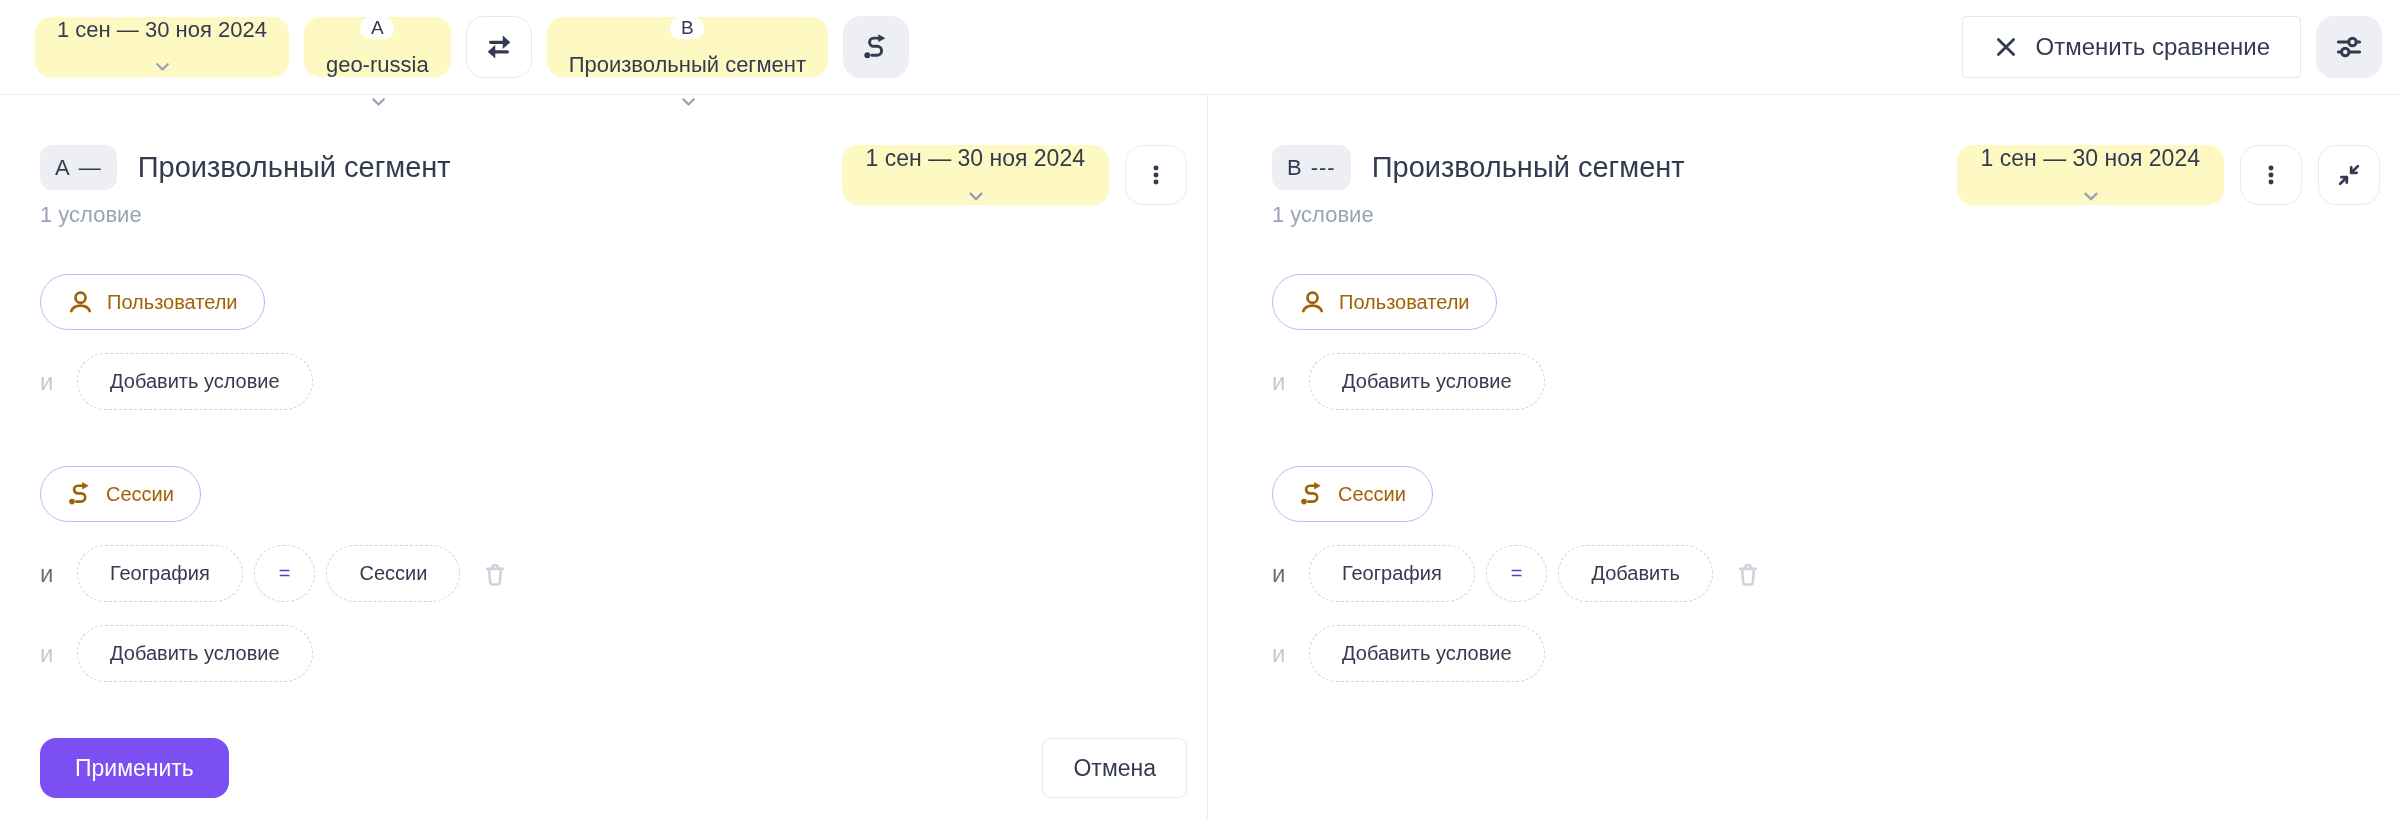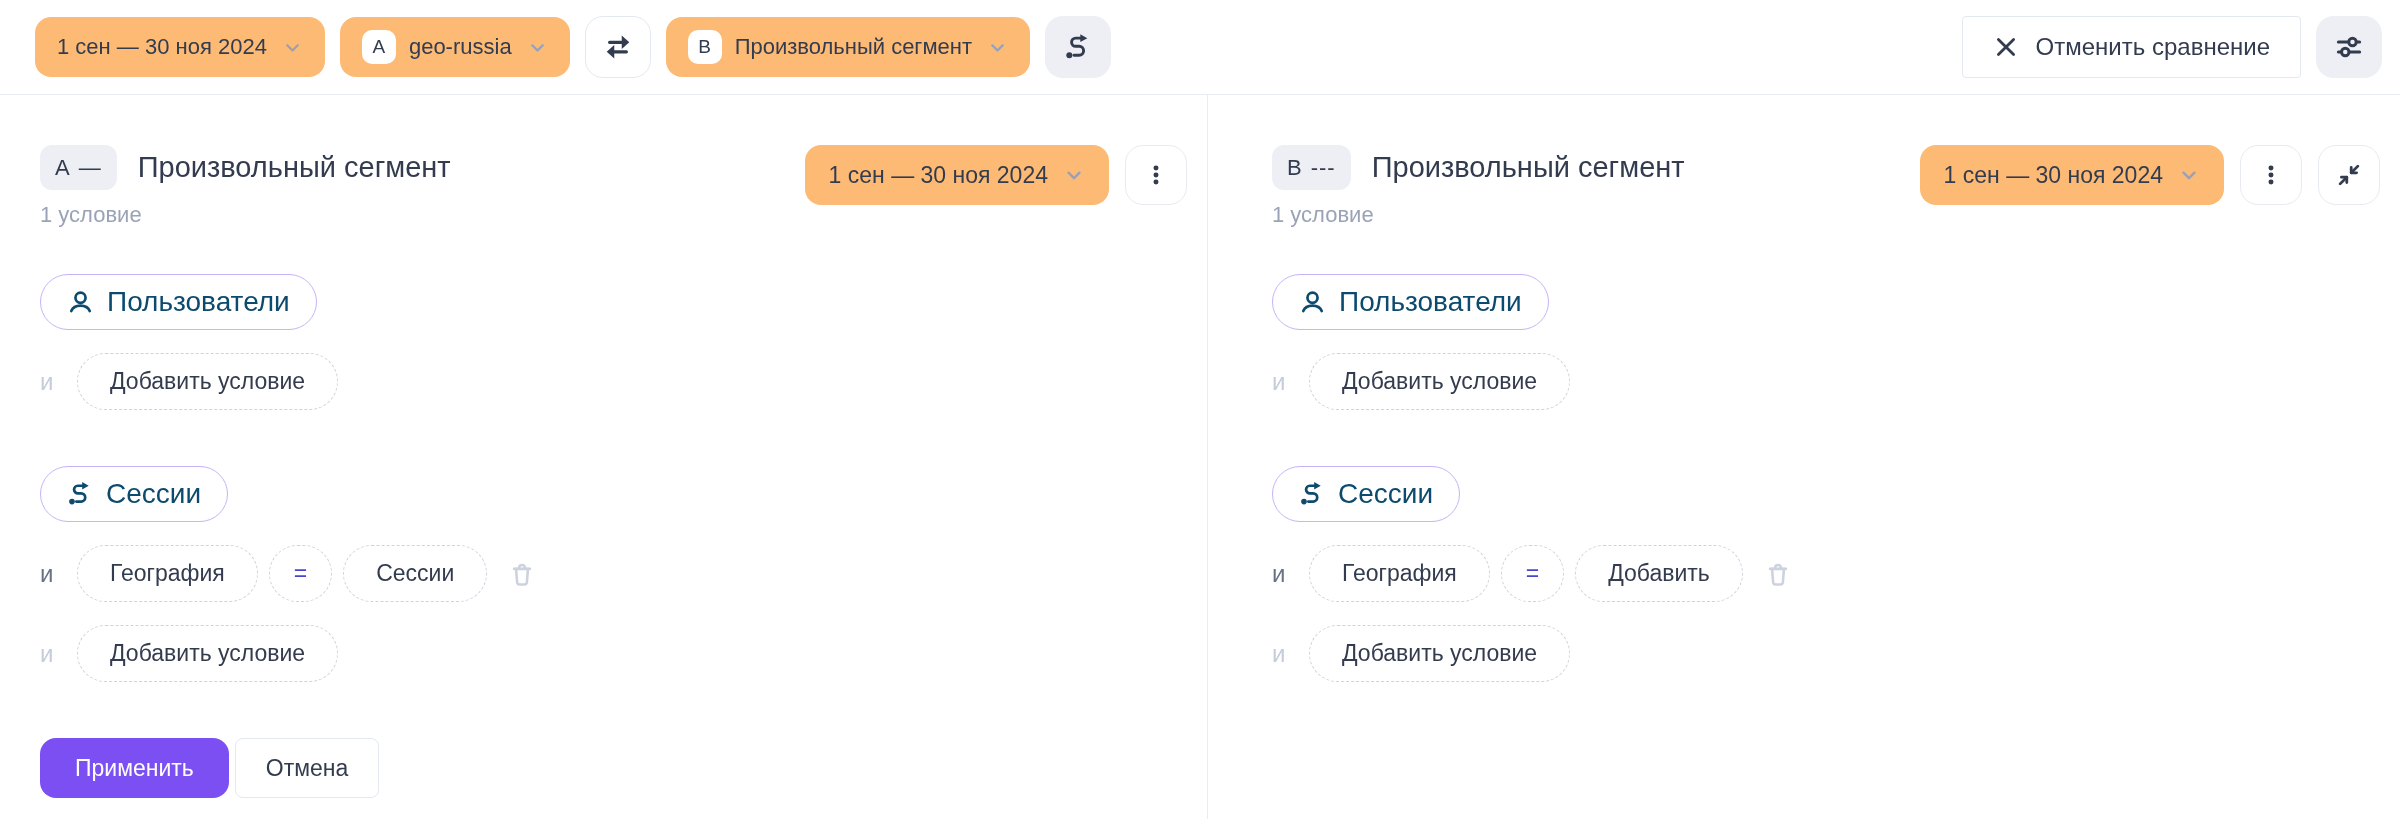--- a/index.html
+++ b/index.html
@@ -15,21 +15,21 @@
 
   
   .toolbar {
     height: 95px; display: flex; align-items: center; justify-content: space-between;
     padding: 0 18px 0 35px; border-bottom: 1px solid #e9ecf2; background: #fff;
   }
   .toolbar-left, .toolbar-right { display: flex; align-items: center; gap: 15px; }
   .pill {
     display: inline-flex; align-items: center; gap: 13px;
     height: 60px; padding: 0 22px; border: none; border-radius: 16px;
-    background: #fdba74; color: #333b4f; font-size: 22px; white-space: nowrap;
+    background: #fef9c3; color: #333b4f; font-size: 22px; white-space: nowrap; flex-direction: column;
   }
   .mini-badge {
     width: 34px; height: 34px; border-radius: 10px; background: #ffffff;
     display: inline-flex; align-items: center; justify-content: center;
     font-size: 19px; color: #333b4f;
   }
   .chev { color: #98a1b6; display: inline-flex; margin-left: 2px; }
   .icon-btn {
     width: 66px; height: 62px; display: inline-flex; align-items: center; justify-content: center;
     border-radius: 18px; border: none; background: #edeff4; color: #333b4f;
@@ -60,34 +60,34 @@
   .date-pill-lg { height: 60px; padding: 0 24px; font-size: 23px; }
   .square-btn {
     width: 62px; height: 60px; display: inline-flex; align-items: center; justify-content: center;
     background: #fff; border: 1px solid #e7eaf1; border-radius: 18px; color: #333b4f;
   }
 
   .section { margin-bottom: 56px; }
   .chip {
     height: 56px; padding: 0 26px; display: inline-flex; align-items: center; gap: 13px;
     background: #fff; border: 1.5px solid #c7b3f8; border-radius: 28px;
-    color: #0c4a6e; font-size: 28px; white-space: nowrap;
+    color: #a16207; font-size: 20px; white-space: nowrap;
   }
   .cond-row { display: flex; align-items: center; margin-top: 23px; }
   .and-label { font-size: 24px; color: #697284; width: 22px; margin-right: 15px; flex: none; }
   .cond-row.faded .and-label { color: #c5ccd9; }
   .dashed-pill {
     height: 57px; padding: 0 32px; display: inline-flex; align-items: center;
     background: #fff; border: 1.5px dashed #ccd3df; border-radius: 29px;
-    font-size: 23px; color: #333b4f; white-space: nowrap;
+    font-size: 20px; color: #333b4f; white-space: nowrap;
   }
   .dashed-pill.op { padding: 0 24px; margin: 0 11px; color: #4a45d4; font-weight: 500; }
   .trash-btn { background: none; border: none; color: #ccd3de; margin-left: 21px; display: inline-flex; padding: 0; }
 
-  .actions { display: flex; gap: 6px; margin-top: 40px; }
+  .actions { display: flex; gap: 12px; margin-top: 40px; justify-content: space-between; }
   .apply-btn {
     height: 60px; padding: 0 35px; background: #7b4ff2; border: none; border-radius: 16px;
     color: #ffffff; font-size: 23px;
   }
   .cancel-btn {
     height: 60px; padding: 0 30px; background: #fff; border: 1px solid #e4e8f0; border-radius: 8px;
     color: #333b4f; font-size: 23px;
   }
   svg { display: block; }
 </style>

